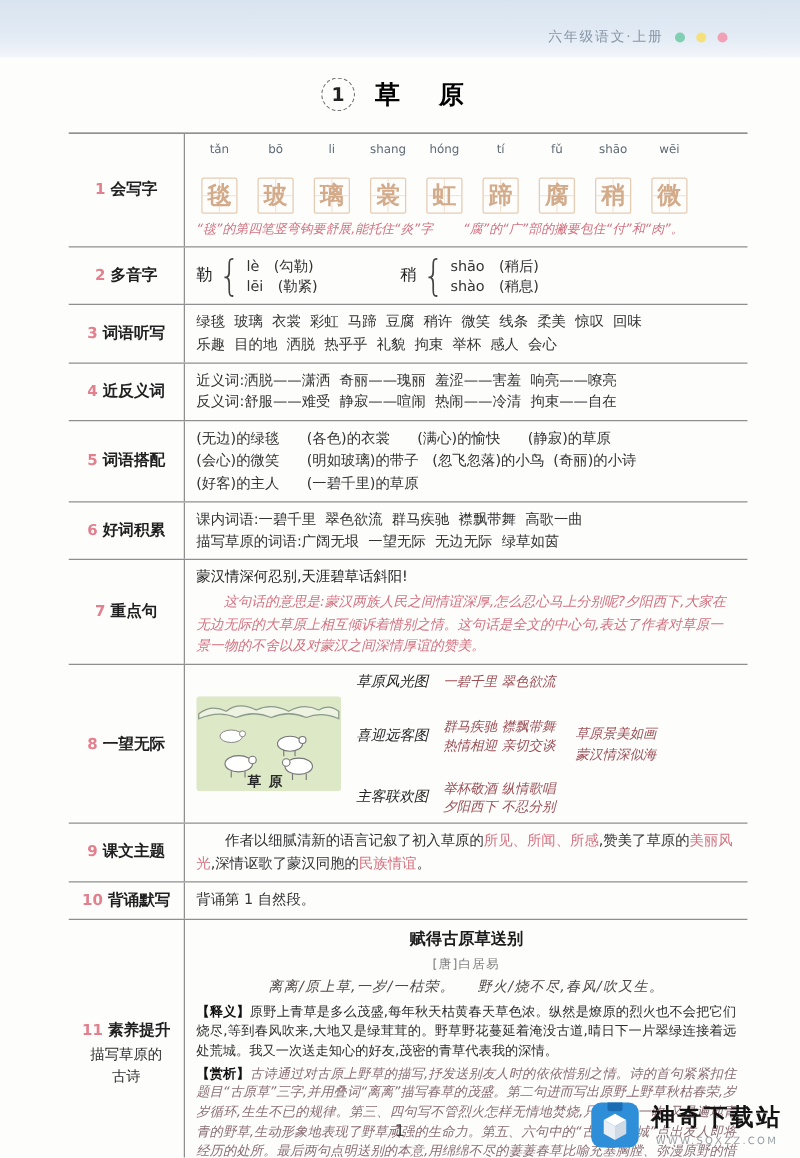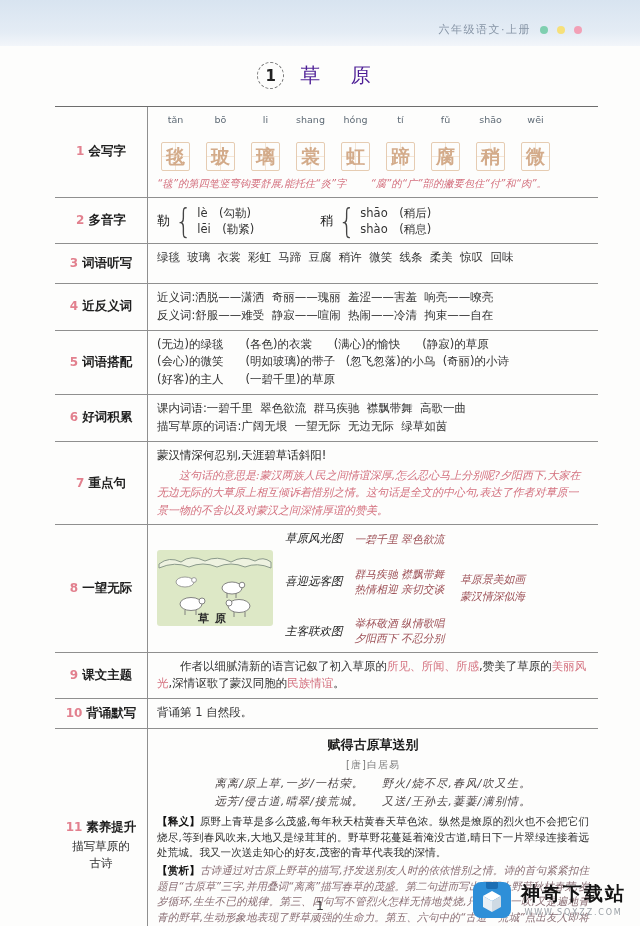--- a/index.html
+++ b/index.html
@@ -15,21 +15,21 @@
   .topband{position:absolute;top:0;left:0;right:0;height:46px;
     background:linear-gradient(180deg,#d8e4f0 0%,#e4ecf5 70%,#f3f6fa 100%);}
   .header-meta{position:absolute;top:22px;right:58px;display:flex;align-items:center;gap:9px;
     font-size:11px;color:#8795a6;letter-spacing:1.5px;}
   .dot{width:8px;height:8px;border-radius:50%;display:inline-block;}
 
   
   .page-title{position:absolute;top:62px;left:0;right:0;display:flex;justify-content:center;align-items:center;gap:16px;}
   .num-circle{width:27px;height:27px;border:1.6px dashed #777;border-radius:50%;
     display:flex;align-items:center;justify-content:center;font-weight:bold;font-size:15px;color:#222;}
-  .title-text{font-size:20px;font-weight:normal;letter-spacing:12px;color:#4c1d95;}
+  .title-text{font-size:20px;font-weight:bold;letter-spacing:12px;color:#000000;}
 
   
   .sheet{position:absolute;top:106px;left:55px;width:543px;border-top:1.3px solid #6d6d6d;}
   .row{display:flex;border-bottom:1px solid #8f8f8f;}
   .cell-label{width:93px;flex:0 0 93px;border-right:1px solid #8f8f8f;
     display:flex;flex-direction:column;justify-content:center;align-items:center;
     text-align:center;padding:4px 2px;gap:2px;}
   .lab-line{display:flex;gap:4px;align-items:baseline;justify-content:center;}
   .lab-num{color:#e2808e;font-size:12px;font-weight:bold;}
   .lab-text{color:#1f1f1f;font-size:12.5px;font-weight:bold;}
@@ -192,20 +192,21 @@
 
   <div class="row" style="min-height:40px;">
     <div class="cell-label">
       <div class="lab-line">
           <span class="lab-num">3</span>
           <span class="lab-text">词语听写</span>
         </div>
     </div>
     <div class="cell-content">
       <div class="prewrap">绿毯  玻璃  衣裳  彩虹  马蹄  豆腐  稍许  微笑  线条  柔美  惊叹  回味</div>
+      <div class="prewrap">乐趣  目的地  洒脱  热乎乎  礼貌  拘束  举杯  感人  会心</div>
     </div>
   </div>
 
   <div class="row" style="min-height:37px;">
     <div class="cell-label">
       <div class="lab-line">
           <span class="lab-num">4</span>
           <span class="lab-text">近反义词</span>
         </div>
     </div>
@@ -335,21 +336,20 @@
           <span class="lab-num">11</span>
           <span class="lab-text">素养提升</span>
         </div>
       <div class="lab-sub">描写草原的
 古诗</div>
     </div>
     <div class="cell-content">
       <div class="poem-title">赋得古原草送别</div>
       <div class="poem-author">[唐]白居易</div>
       <div class="poem-line"><span>离离/原上草,一岁/一枯荣。</span><span>野火/烧不尽,春风/吹又生。</span></div>
-      <div class="poem-line"><span>远芳/侵古道,晴翠/接荒城。</span><span>又送/王孙去,萋萋/满别情。</span></div>
       <div class="expl"><b>【释义】</b><span>原野上青草是多么茂盛,每年秋天枯黄春天草色浓。纵然是燎原的烈火也不会把它们烧尽,等到春风吹来,大地又是绿茸茸的。野草野花蔓延着淹没古道,晴日下一片翠绿连接着远处荒城。我又一次送走知心的好友,茂密的青草代表我的深情。</span></div>
       <div class="apprec"><b>【赏析】</b><span>古诗通过对古原上野草的描写,抒发送别友人时的依依惜别之情。诗的首句紧紧扣住题目“古原草”三字,并用叠词“离离”描写春草的茂盛。第二句进而写出原野上野草秋枯春荣,岁岁循环,生生不已的规律。第三、四句写不管烈火怎样无情地焚烧,只要春风一吹,又是遍地青青的野草,生动形象地表现了野草顽强的生命力。第五、六句中的“古道”“荒城”点出友人即将经历的处所。最后两句点明送别的本意,用绵绵不尽的萋萋春草比喻充塞胸膛、弥漫原野的惜别之情,真正达到了</span><span class="pk">情景交融</span><span class="fade">,韵味无穷。</span></div>
     </div>
   </div>
 
 </div>
 
 <div class="page-num">1</div>
 
 <div class="brand">

